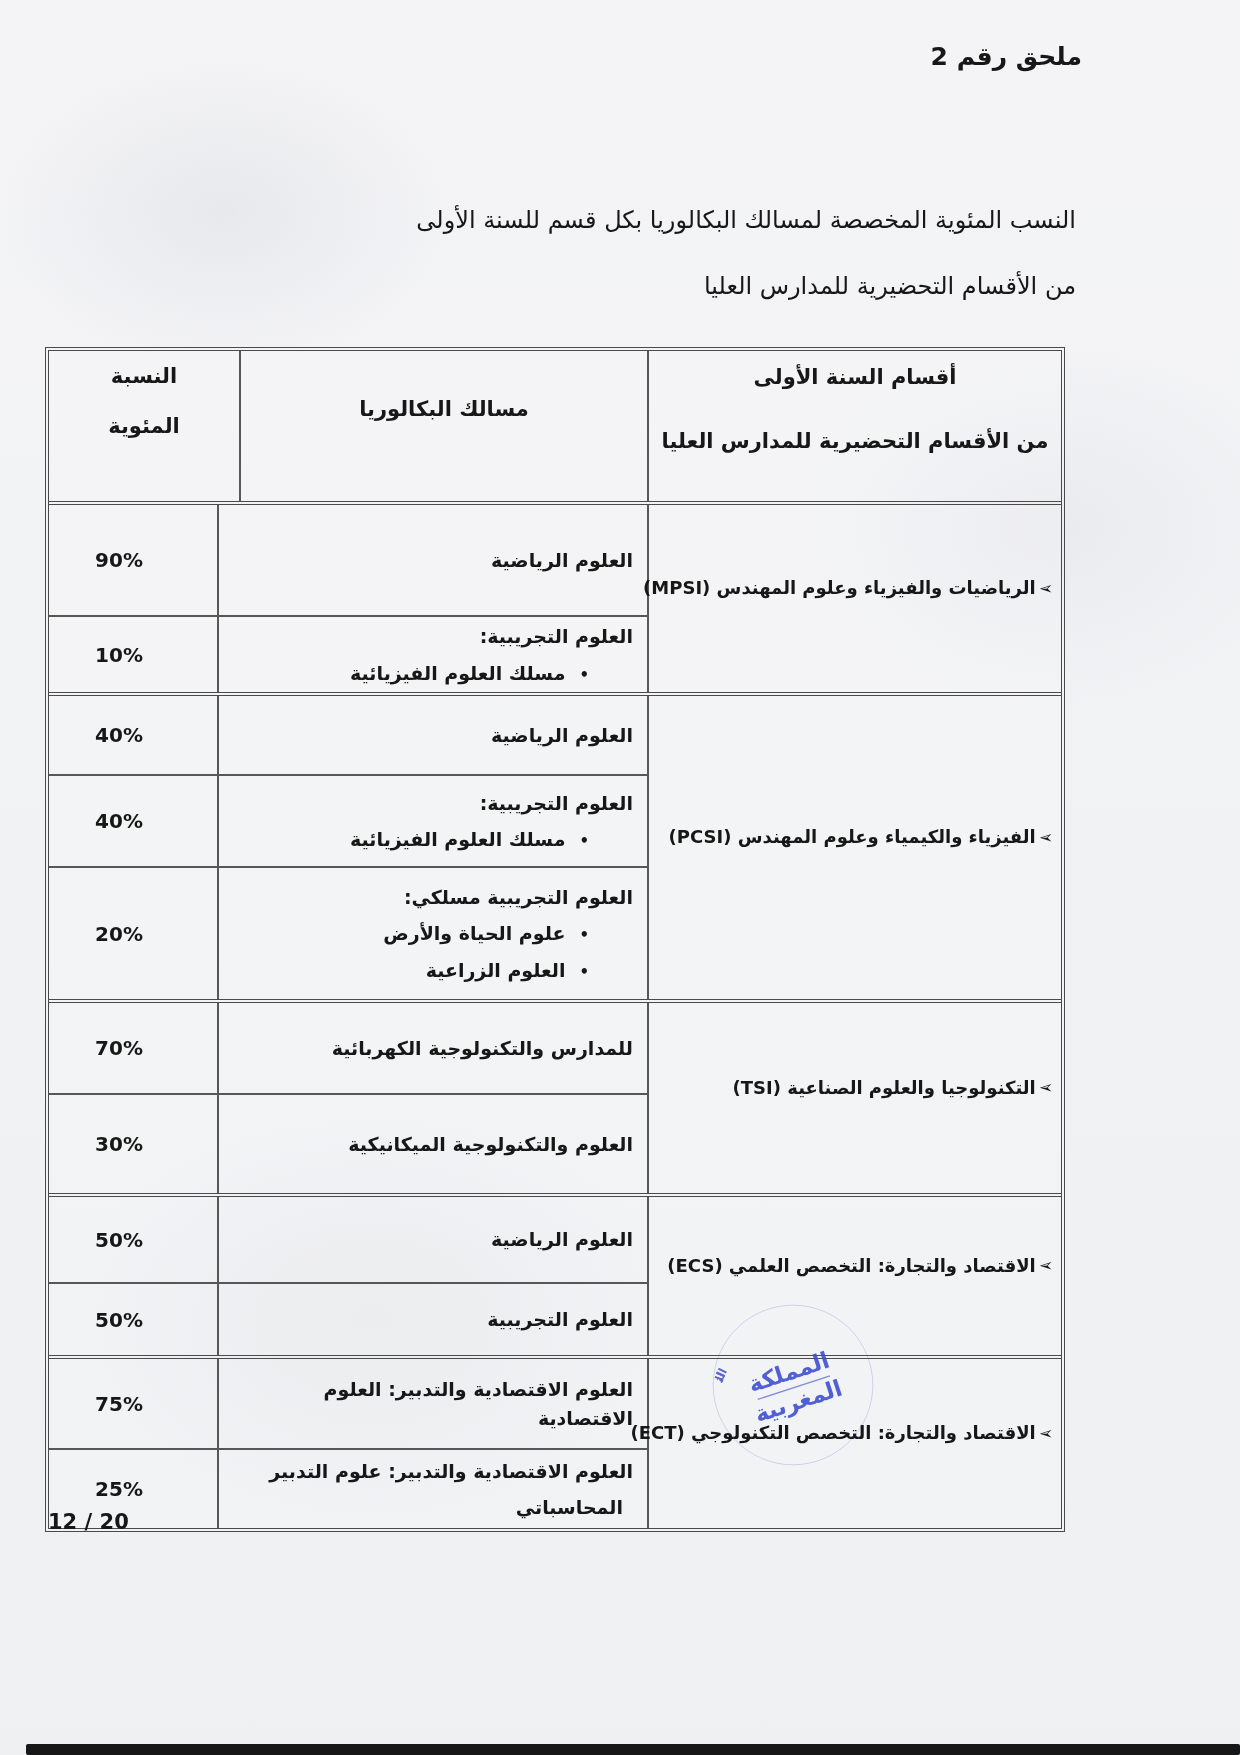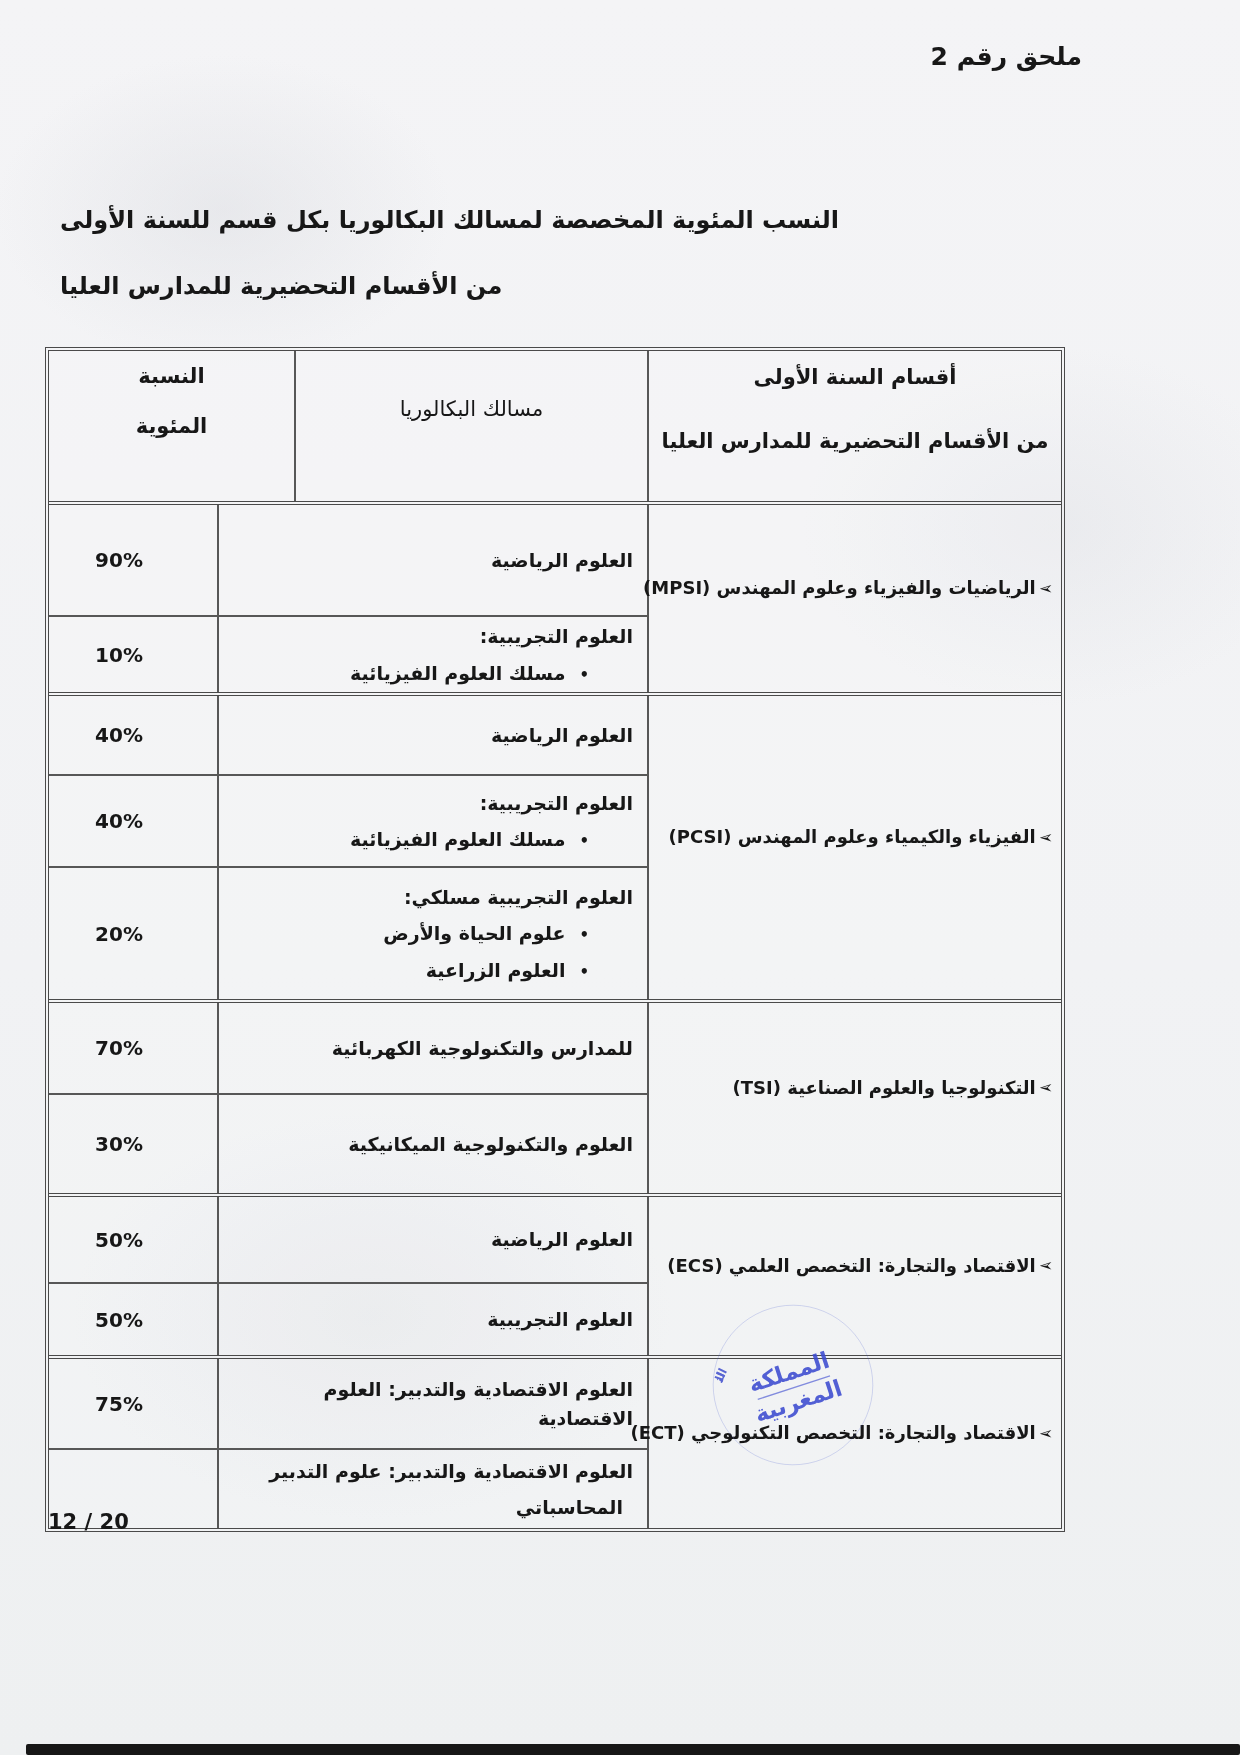--- a/index.html
+++ b/index.html
@@ -19,44 +19,44 @@
     background:
       radial-gradient(380px 260px at 18% 12%, rgba(210,212,218,.35), transparent 60%),
       radial-gradient(420px 300px at 85% 30%, rgba(214,216,222,.30), transparent 60%),
       radial-gradient(500px 340px at 30% 75%, rgba(212,214,220,.28), transparent 60%);
   }
   .annex{
     position:absolute;top:42px;right:158px;direction:rtl;
     font-size:25px;font-weight:700;
   }
   .titles{
-    position:absolute;top:206px;left:60px;right:174px;
-    text-align:left;direction:rtl;font-weight:700;
+    position:absolute;top:206px;left:60px;right:164px;
+    text-align:right;direction:rtl;font-weight:400;
   }
   .title-l1{font-size:24px;}
   .title-l2{font-size:24px;margin-top:38px;}
 
   .ptable{
     position:absolute;top:347px;left:45px;width:1020px;
     direction:rtl;box-sizing:border-box;
     border:4px double #4a4a4a;
     background:rgba(255,255,255,.15);
   }
   .thead{display:flex;height:150px;}
   .h-sections{
     width:414px;box-sizing:border-box;border-left:2px solid #575757;
     display:flex;flex-direction:column;align-items:center;
     padding-top:14px;gap:40px;
     font-size:21px;font-weight:700;text-align:center;
   }
   .h-track{
-    width:353px;box-sizing:border-box;border-left:2px solid #575757;
+    width:408px;box-sizing:border-box;border-left:2px solid #575757;
     display:flex;align-items:center;justify-content:center;
     padding-bottom:34px;
-    font-size:21px;font-weight:400;
+    font-size:21px;font-weight:700;
   }
   .h-pct{
     flex:1;display:flex;flex-direction:column;align-items:center;
     padding-top:13px;gap:26px;
     font-size:21px;font-weight:700;
   }
   .group{display:flex;border-top:4px double #4a4a4a;}
   .cat{
     width:414px;box-sizing:border-box;border-left:2px solid #575757;
     display:flex;align-items:center;
@@ -235,20 +235,21 @@
               <div class="track">
                 <div>العلوم الاقتصادية والتدبير: العلوم الاقتصادية</div>
               </div>
               <div class="pct">75%</div>
             </div>
             <div class="row" style="height: 80px;">
               <div class="track">
                 <div>العلوم الاقتصادية والتدبير: علوم التدبير</div>
                 <div class="cont-line">المحاسباتي</div>
               </div>
+              <div class="pct">25%</div>
             </div>
           </div>
         </div>
       </div>
   </div>
 
   <svg class="stamp" viewBox="0 0 200 200">
     <defs>
       <path id="arcTop" d="M 26,104 A 76,76 0 0 1 174,104"></path>
       <path id="arcBot" d="M 174,96 A 76,76 0 0 1 26,96" transform="rotate(180 100 100)"></path>

